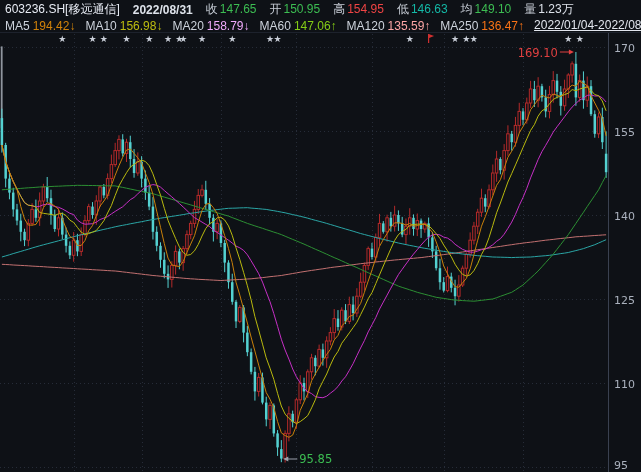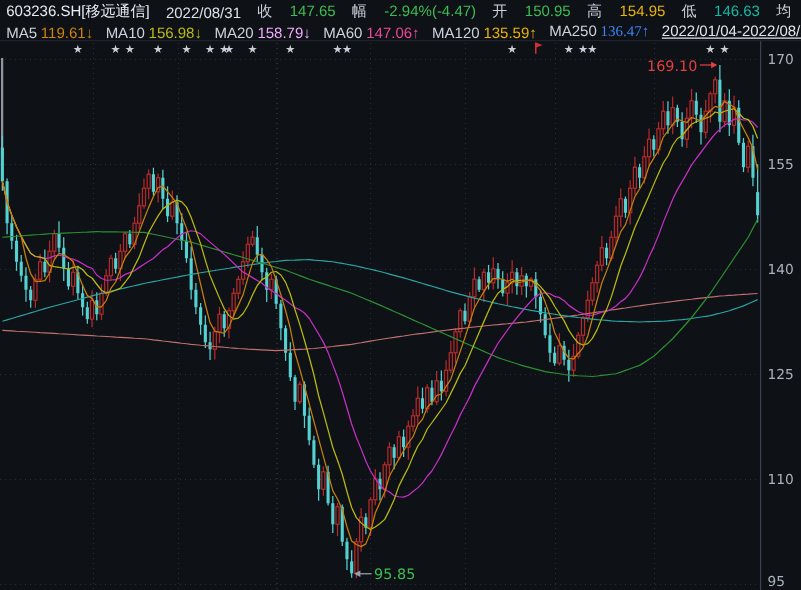--- a/index.html
+++ b/index.html
@@ -8,51 +8,50 @@
     background:#0e1116;
     font-family:"Liberation Sans","DejaVu Sans",sans-serif;
     -webkit-font-smoothing:antialiased;
   }
   #hdr{position:absolute;left:0;top:0;width:641px;z-index:2;}
   .row{display:flex;align-items:center;white-space:nowrap;overflow:hidden;
        font-size:12px;color:#c9cfd8;}
   .r1{height:17px;padding:1px 0 0 5px;gap:13px;}
   .r2{height:15px;padding:0 0 0 5px;gap:10px;}
   .code{color:#e8ecf4;}
-  .date{color:#dde2ea;}
+  .date{color:#dde2ea;font-weight:bold;}
   .stat .sl{color:#c9cfd8;}
-  .stat .sv{margin-left:14px;}
+  .stat .sv{margin-left:2px;}
   .ma .ml{color:#cdd3dc;margin-top:19px;}
   .ma .mv{margin-left:3px;}
   .range{color:#e2e6ee;text-decoration:underline;cursor:pointer;}
   #chart{position:absolute;left:0;top:0;z-index:1;}
 </style>
 </head>
 <body>
 
 <div id="hdr">
   <div class="row r1">
     <span class="code">603236.SH[移远通信]</span>
     <span class="date">2022/08/31</span>
     <span class="stat"><span class="sl">收</span><span class="sv" style="color: rgb(60, 189, 82);">147.65</span></span>
-    <span class="stat"><span class="sl">幅</span><span class="sv" style="color: rgb(60, 189, 82);">-2.94%(-4.47)</span></span>
     <span class="stat"><span class="sl">开</span><span class="sv" style="color: rgb(60, 189, 82);">150.95</span></span>
-    <span class="stat"><span class="sl">高</span><span class="sv" style="color: #eab308;">154.95</span></span>
+    <span class="stat"><span class="sl">高</span><span class="sv" style="color: #ef4444;">154.95</span></span>
     <span class="stat"><span class="sl">低</span><span class="sv" style="color: #14b8a6;">146.63</span></span>
     <span class="stat"><span class="sl">均</span><span class="sv" style="color: rgb(60, 189, 82);">149.10</span></span>
     <span class="stat"><span class="sl">量</span><span class="sv" style="color: rgb(221, 226, 234);">1.23万</span></span>
 
   </div>
   <div class="row r2">
-    <span class="ma"><span class="ml">MA5</span><span class="mv" style="color: rgb(208, 130, 10);"><span>119.61</span><span>↓</span></span></span>
+    <span class="ma"><span class="ml">MA5</span><span class="mv" style="color: rgb(208, 130, 10);"><span>194.42</span><span>↓</span></span></span>
     <span class="ma"><span class="ml">MA10</span><span class="mv" style="color: rgb(188, 188, 16);"><span>156.98</span><span>↓</span></span></span>
     <span class="ma"><span class="ml">MA20</span><span class="mv" style="color: #f0abfc;"><span>158.79</span><span>↓</span></span></span>
-    <span class="ma"><span class="ml">MA60</span><span class="mv" style="color: #ec4899;"><span>147.06</span><span>↑</span></span></span>
-    <span class="ma"><span class="ml">MA120</span><span class="mv" style="color: #eab308;"><span>135.59</span><span>↑</span></span></span>
-    <span class="ma"><span class="ml">MA250</span><span class="mv" style="color: #3b82f6; font-family: Liberation Serif, serif;"><span>136.47</span><span>↑</span></span></span>
+    <span class="ma"><span class="ml">MA60</span><span class="mv" style="color: #84cc16;"><span>147.06</span><span>↑</span></span></span>
+    <span class="ma"><span class="ml">MA120</span><span class="mv" style="color: #fca5a5;"><span>135.59</span><span>↑</span></span></span>
+    <span class="ma"><span class="ml">MA250</span><span class="mv" style="color: #f97316;"><span>136.47</span><span>↑</span></span></span>
     <span class="range">2022/01/04-2022/08/31(161日)</span>
   </div>
 </div>
 
 <svg id="chart" width="641" height="472" viewBox="0 0 641 472" font-family="DejaVu Sans, Liberation Sans, sans-serif">
     <line x1="0" y1="32.5" x2="641" y2="32.5" stroke="#1d222c"></line>
     <line x1="0" y1="47.5" x2="608" y2="47.5" stroke="#262c38" stroke-width="1" stroke-dasharray="1,3" shape-rendering="crispEdges"></line>
     <line x1="0" y1="131.5" x2="608" y2="131.5" stroke="#262c38" stroke-width="1" stroke-dasharray="1,3" shape-rendering="crispEdges"></line>
     <line x1="0" y1="215.5" x2="608" y2="215.5" stroke="#262c38" stroke-width="1" stroke-dasharray="1,3" shape-rendering="crispEdges"></line>
     <line x1="0" y1="299.5" x2="608" y2="299.5" stroke="#262c38" stroke-width="1" stroke-dasharray="1,3" shape-rendering="crispEdges"></line>

